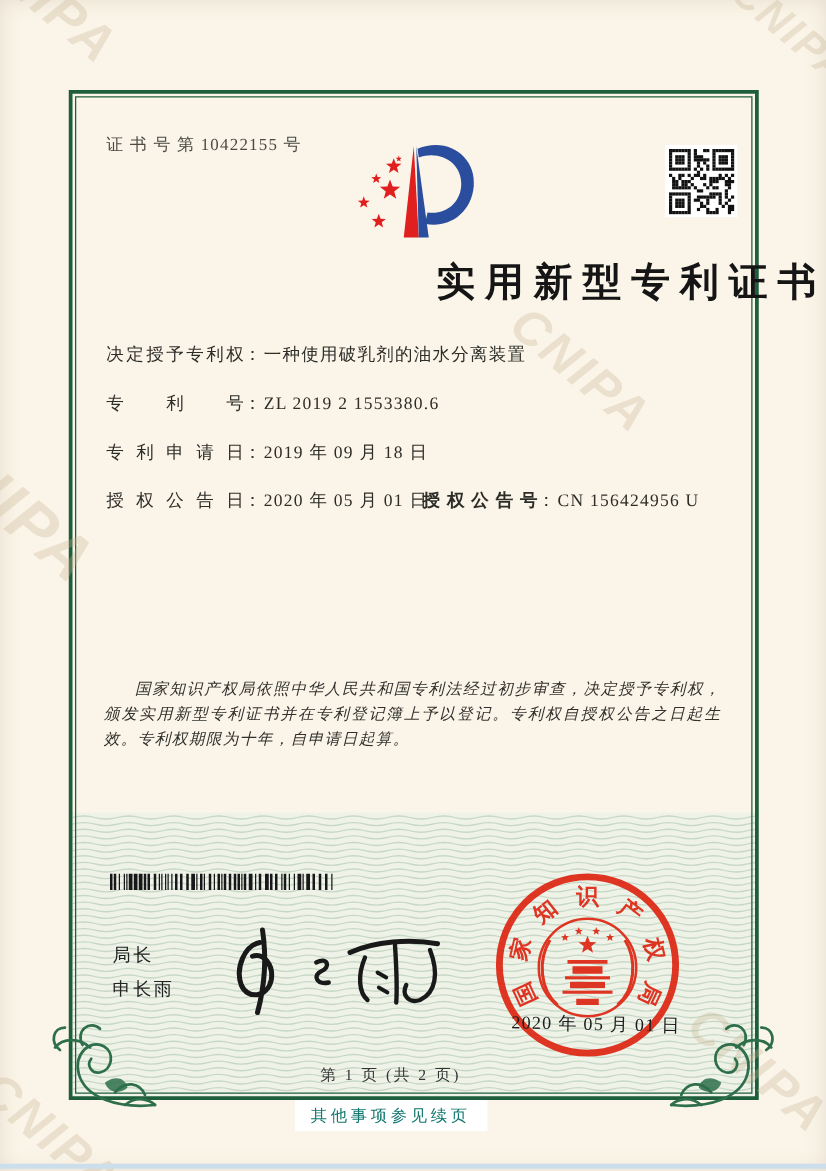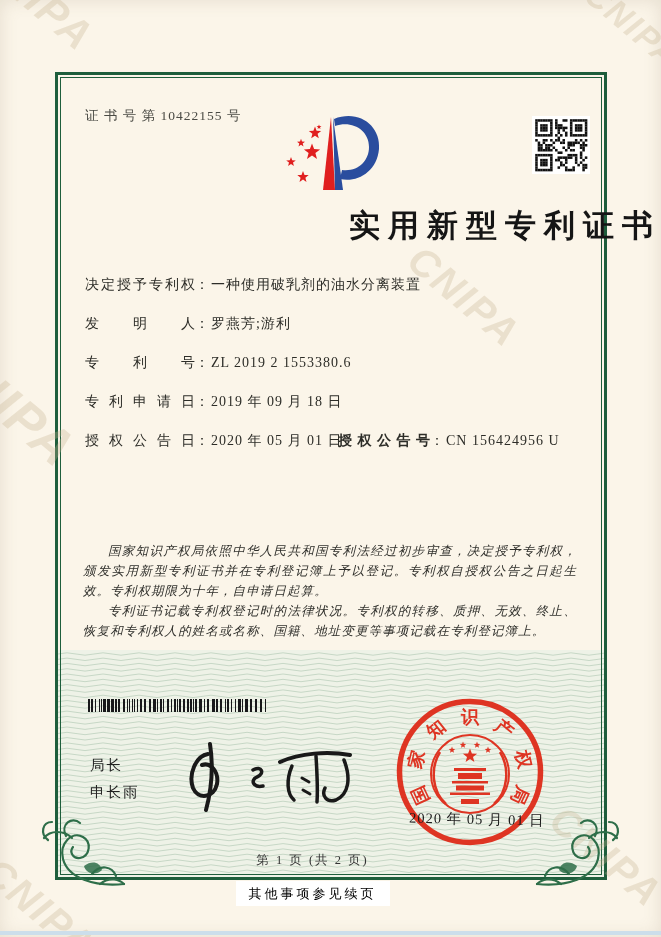--- a/index.html
+++ b/index.html
@@ -36,21 +36,21 @@
   .paras p{margin:0;text-indent:2em;}
   .barcode{position:absolute;left:88px;top:699px;width:178px;height:13px;display:flex;z-index:2;}
   .barcode div{height:13px;flex:none;}
   .signoff{position:absolute;left:90px;top:752px;z-index:2;font-size:14.5px;color:#222;letter-spacing:2px;line-height:27px;
            font-family:"Liberation Sans","DejaVu Sans",sans-serif;}
   .sig{position:absolute;left:158px;top:736px;z-index:2;}
   .seal{position:absolute;left:390px;top:692px;z-index:3;opacity:.93;}
   .sealdate{position:absolute;left:409px;top:810px;z-index:4;font-size:14.5px;color:#1d1d1d;letter-spacing:1px;transform:rotate(1.2deg);}
   .pagenum{position:absolute;left:0;top:852px;width:625px;text-align:center;font-size:12.5px;color:#333;letter-spacing:2px;z-index:2;}
   .contnote{position:absolute;left:0;top:884px;width:625px;text-align:center;z-index:2;}
-  .contnote span{background:#ffffff;padding:5px 13px;font-size:13px;color:#000000;letter-spacing:3px;}
+  .contnote span{background:#ffffff;padding:5px 13px;font-size:13px;color:#0f766e;letter-spacing:3px;}
   .orn{position:absolute;z-index:2;}
   .ornL{left:36px;top:814px;}
   .ornR{left:533px;top:814px;}
   .bottomline{position:absolute;left:0;top:931px;width:661px;height:4px;background:#ccdeeb;z-index:5;}
 </style>
 </head>
 <body>
 
 <div class="page">
 
@@ -339,29 +339,27 @@
       <rect x="35.44" y="52.80" width="2.54" height="2.54" fill="#111"></rect>
       <rect x="37.92" y="52.80" width="2.54" height="2.54" fill="#111"></rect>
       <rect x="40.40" y="52.80" width="2.54" height="2.54" fill="#111"></rect>
       <rect x="50.32" y="52.80" width="2.54" height="2.54" fill="#111"></rect>
     </svg>
 
   <div class="title">实用新型专利证书</div>
 
   <div id="fields" class="fields">
       <div class="frow"><span class="lab">决定授予专利权</span><span class="colon">：</span><span class="val">一种使用破乳剂的油水分离装置</span></div>
-      <div class="frow"><span class="lab">发明人</span><span class="colon">：</span><span class="val">罗燕芳;游利</span></div>
       <div class="frow"><span class="lab">专利号</span><span class="colon">：</span><span class="val">ZL 2019 2 1553380.6</span></div>
       <div class="frow"><span class="lab">专利申请日</span><span class="colon">：</span><span class="val">2019 年 09 月 18 日</span></div>
       <div class="frow"><span class="lab">授权公告日</span><span class="colon">：</span><span class="val">2020 年 05 月 01 日</span><span class="pair2"><span class="lab">授权公告号</span><span class="colon">：</span><span class="val">CN 156424956 U</span></span></div>
     </div>
 
   <div id="paras" class="paras">
       <p>国家知识产权局依照中华人民共和国专利法经过初步审查，决定授予专利权，颁发实用新型专利证书并在专利登记簿上予以登记。专利权自授权公告之日起生效。专利权期限为十年，自申请日起算。</p>
-      <p>专利证书记载专利权登记时的法律状况。专利权的转移、质押、无效、终止、恢复和专利权人的姓名或名称、国籍、地址变更等事项记载在专利登记簿上。</p>
     </div>
 
   <div id="barcode" class="barcode">
       <div style="width: 2px; background: rgb(24, 24, 26);"></div>
       <div style="width: 1px; background: transparent;"></div>
       <div style="width: 2px; background: rgb(24, 24, 26);"></div>
       <div style="width: 2px; background: transparent;"></div>
       <div style="width: 1px; background: rgb(24, 24, 26);"></div>
       <div style="width: 3px; background: transparent;"></div>
       <div style="width: 1px; background: rgb(24, 24, 26);"></div>

